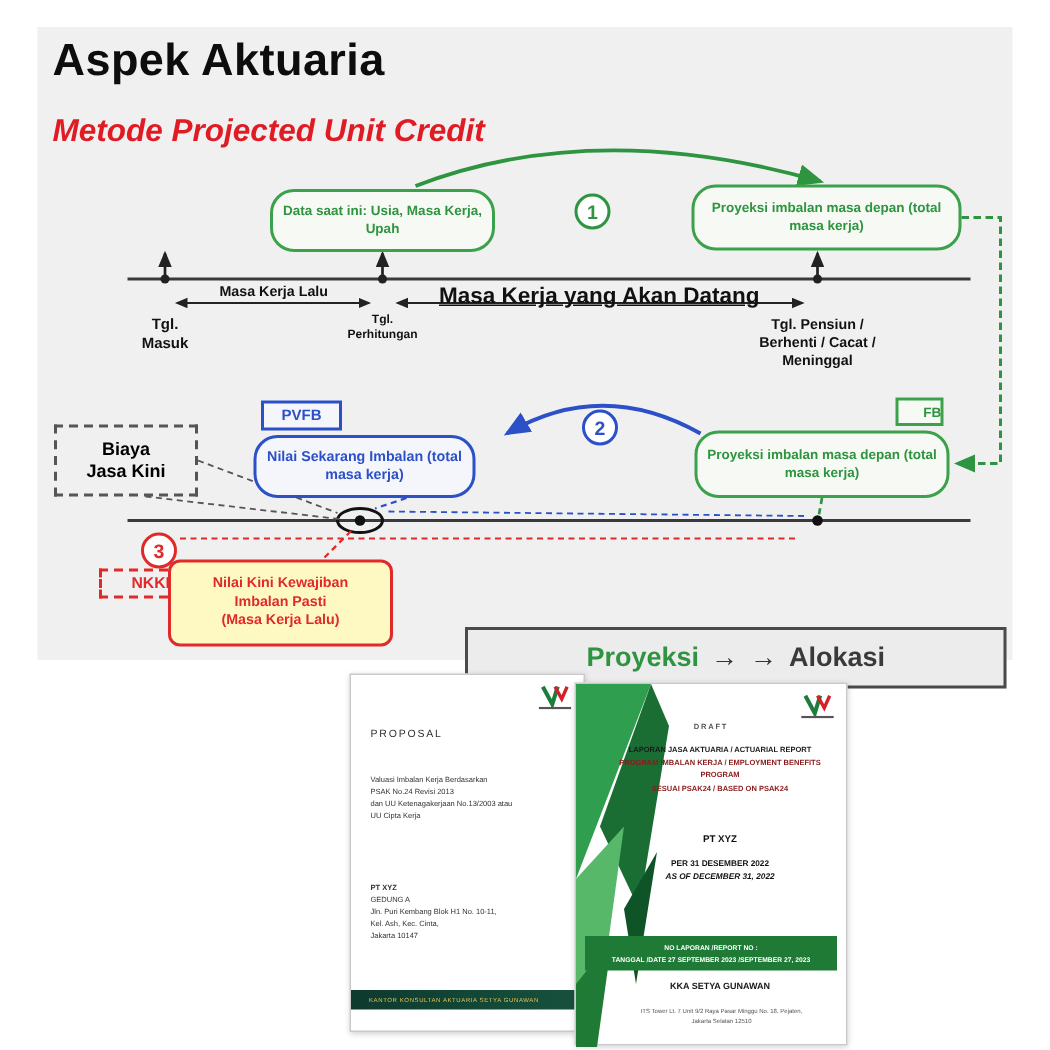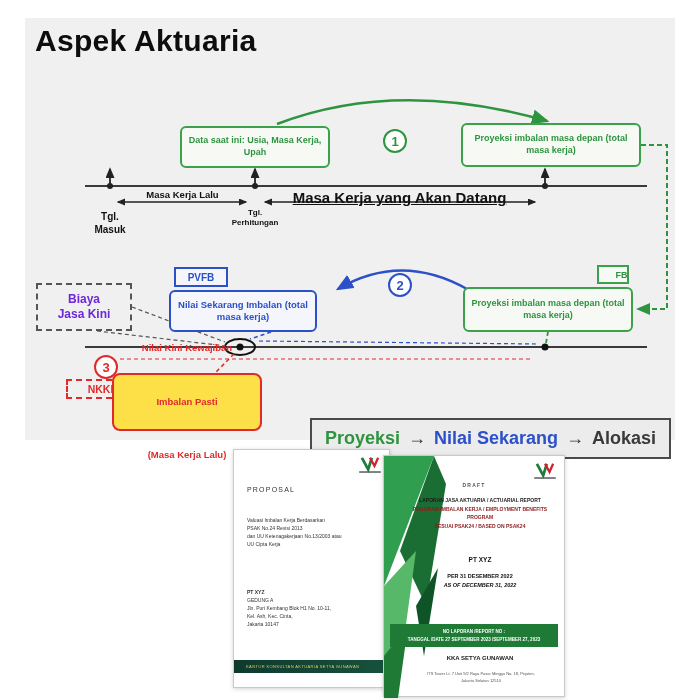--- a/index.html
+++ b/index.html
@@ -6,31 +6,31 @@
   .canvas{position:relative;width:700px;height:700px;background:#fff;
           font-family:"Liberation Sans",sans-serif;overflow:hidden;}
 
   
   .panel{position:absolute;left:25px;top:18px;width:650px;height:422px;background:#f0f0f0;}
   .title{position:absolute;left:10px;top:6px;font-size:30px;font-weight:bold;color:#0d0d0d;letter-spacing:.3px;}
   .subtitle{position:absolute;left:10px;top:58px;font-size:21px;font-weight:bold;font-style:italic;color:#e01b24;}
   .connectors{position:absolute;left:0;top:0;width:650px;height:422px;}
 
   .gbox,.bbox,.rbox{position:absolute;display:flex;align-items:center;justify-content:center;
-      text-align:center;font-weight:bold;box-sizing:border-box;border-radius:6px;line-height:1.3;padding:2px 6px;}
+      text-align:center;font-weight:bold;box-sizing:border-box;border-radius:16px;line-height:1.3;padding:2px 6px;}
   .gbox{border:2px solid #3ba14a;color:#2e9440;background:#f7faf4;font-size:9px;}
   .bbox{border:2px solid #2b50c8;color:#2b50c8;background:#f4f6fc;font-size:9.5px;}
-  .rbox{border:2.5px solid #e02a2a;color:#e02a2a;background:#fde047;font-size:9.5px;
-        flex-direction:column;border-radius:8px;line-height:1.35;gap:41px;}
+  .rbox{border:2.5px solid #e02a2a;color:#e02a2a;background:#fef9c3;font-size:9.5px;
+        flex-direction:column;border-radius:8px;line-height:1.35;}
   .tag{position:absolute;display:flex;align-items:center;justify-content:center;font-weight:bold;
        box-sizing:border-box;background:#f7faf4;}
   .tag.pvfb{border:2px solid #2b50c8;color:#2b50c8;font-size:10px;background:#f4f6fc;}
   .tag.fb{border:2px solid #3ba14a;color:#2e9440;font-size:9px;}
   .tag.nkkip{border:2px dashed #e02a2a;color:#e02a2a;font-size:10.5px;background:transparent;}
-  .dashbox{position:absolute;border:2px dashed #555;color:#6d28d9;font-weight:bold;font-size:12px;
+  .dashbox{position:absolute;border:2px dashed #555;color:#000000;font-weight:bold;font-size:12px;
        display:flex;flex-direction:column;align-items:center;justify-content:center;line-height:1.25;box-sizing:border-box;}
   .step{position:absolute;width:24px;height:24px;border-radius:50%;background:#fff;
         display:flex;align-items:center;justify-content:center;font-weight:bold;font-size:13px;box-sizing:border-box;}
   .step.g{border:2px solid #2e9440;color:#2e9440;}
   .step.b{border:2px solid #2b50c8;color:#2b50c8;}
   .step.r{border:2px solid #e02a2a;color:#e02a2a;}
   .tlabel{position:absolute;font-weight:bold;color:#111;text-align:center;line-height:1.25;}
   .legend{position:absolute;left:285px;top:356px;width:361px;height:41px;background:#ececec;
         border:2px solid #4a4a4a;display:flex;align-items:center;justify-content:center;gap:8px;
         font-size:18px;font-weight:bold;box-sizing:border-box;margin-top:44px;}
@@ -106,35 +106,41 @@
       <path d="M234 323 L512 326" stroke="#2b50c8" stroke-width="1.2" stroke-dasharray="4 3" fill="none"></path>
 
       <path d="M107 289 L200 324" stroke="#555" stroke-width="1.2" stroke-dasharray="4 3" fill="none"></path>
       <path d="M72 313 L201 328" stroke="#555" stroke-width="1.2" stroke-dasharray="4 3" fill="none"></path>
 
       <path d="M209 336 L190 355" stroke="#e02a2a" stroke-width="1.5" stroke-dasharray="4 3" fill="none"></path>
       <path d="M95 341 L505 341" stroke="#e02a2a" stroke-width="1.2" stroke-dasharray="4 3" fill="none"></path>
     </svg>
 
     <div class="title">Aspek Aktuaria</div>
+    <div class="subtitle">Metode Projected Unit Credit</div>
 
     <div class="gbox" style="left:155px;top:108px;width:150px;height:42px;">Data saat ini: Usia, Masa Kerja, Upah</div>
     <div class="step g" style="left:358px;top:111px;">1</div>
     <div class="gbox" style="left:436px;top:105px;width:180px;height:44px;">Proyeksi imbalan masa depan (total masa kerja)</div>
 
     <div class="tlabel" style="left:95px;top:171px;width:125px;font-size:9.5px;">Masa Kerja Lalu</div>
     <div class="tlabel" style="left:252px;top:171px;width:245px;font-size:15px;text-decoration:underline;">Masa Kerja yang Akan Datang</div>
 
     <div class="tlabel" style="left:50px;top:193px;width:70px;font-size:10px;">
       <div>Tgl.</div>
       <div>Masuk</div>
     </div>
     <div class="tlabel" style="left:193px;top:190px;width:74px;font-size:8px;">
       <div>Tgl.</div>
       <div>Perhitungan</div>
+    </div>
+    <div class="tlabel" style="left:455px;top:193px;width:130px;font-size:9.5px;">
+      <div>Tgl. Pensiun /</div>
+      <div>Berhenti / Cacat /</div>
+      <div>Meninggal</div>
     </div>
 
     <div class="tag pvfb" style="left:149px;top:249px;width:54px;height:20px;">PVFB</div>
     <div class="bbox" style="left:144px;top:272px;width:148px;height:42px;">Nilai Sekarang Imbalan (total masa kerja)</div>
     <div class="step b" style="left:363px;top:255px;">2</div>
     <div class="tag fb" style="left:572px;top:247px;width:32px;height:19px;padding-left:17px;">FB</div>
     <div class="gbox" style="left:438px;top:269px;width:170px;height:45px;">Proyeksi imbalan masa depan (total masa kerja)</div>
 
     <div class="dashbox" style="left:11px;top:265px;width:96px;height:48px;">
       <div>Biaya</div>
@@ -145,21 +151,20 @@
     <div class="tag nkkip" style="left:21px;top:361px;width:76px;height:20px;margin-left:20px;">NKKIP</div>
     <div class="rbox" style="left:87px;top:355px;width:150px;height:58px;">
       <div>Nilai Kini Kewajiban</div>
       <div>Imbalan Pasti</div>
       <div>(Masa Kerja Lalu)</div>
     </div>
 
     <div class="legend">
       <span class="lg">Proyeksi</span>
       <span class="ar">→</span>
-      <span class="lb">Nilai Sekarang</span>
       <span class="ar">→</span>
       <span class="la">Alokasi</span>
     </div>
   </div>
 
   <div class="doc doc1">
     <svg class="logo" viewBox="0 0 24 20" xmlns="http://www.w3.org/2000/svg">
       <path d="M3 2 L10 15 L14 2" stroke="#1e7d3b" stroke-width="3" fill="none"></path>
       <path d="M12 2 L17 11 L21 2" stroke="#d3202b" stroke-width="2.5" fill="none"></path>
       <rect y="17" width="24" height="1.6" fill="#555"></rect>

